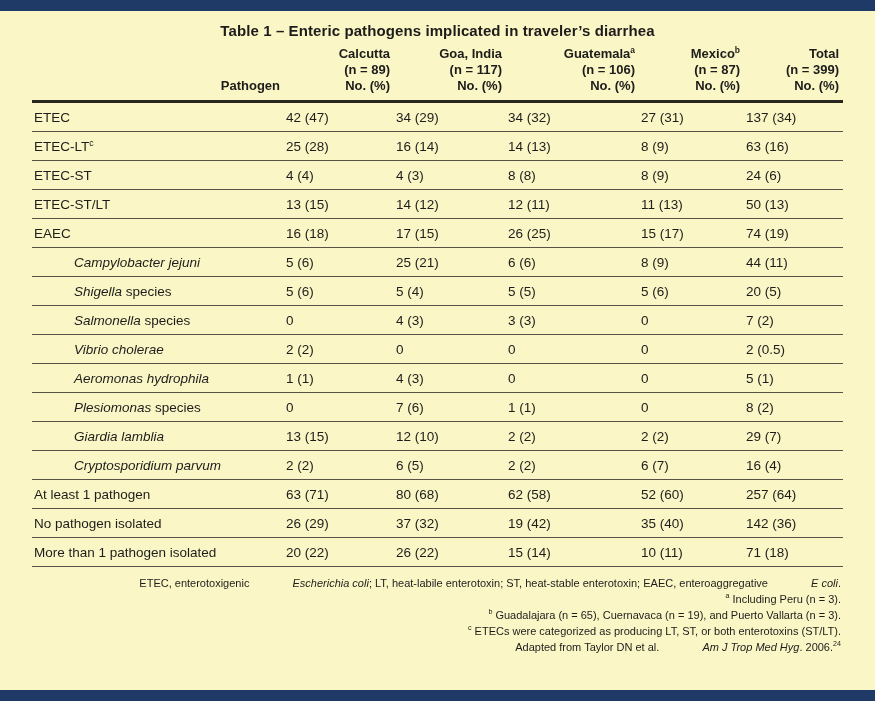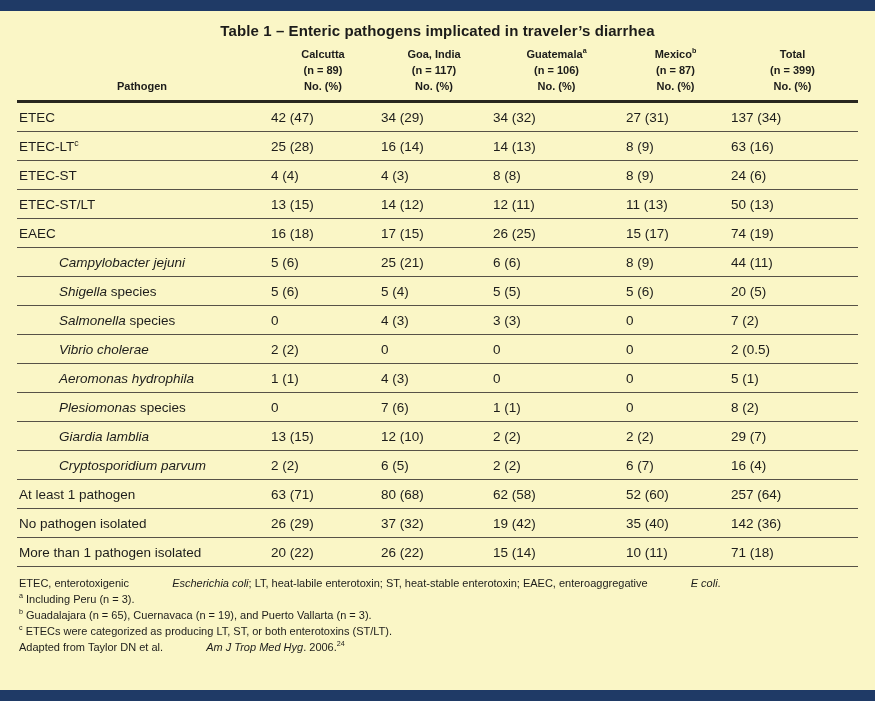--- a/index.html
+++ b/index.html
@@ -6,42 +6,42 @@
   html, body { margin: 0; padding: 0; background: #ffffff; }
   .page {
     width: 875px; height: 701px;
     background: var(--bg, #faf6c6);
     display: flex; flex-direction: column;
     font-family: "Liberation Sans", sans-serif;
     color: #1d1d1b;
     overflow: hidden;
   }
   .bar { height: 11px; background: var(--bar, #1f3a66); flex: 0 0 auto; }
-  .content { flex: 1 1 auto; padding: 0 17px; overflow: hidden; }
+  .content { flex: 1 1 auto; padding: 0 32px; overflow: hidden; }
   .title {
     text-align: center; font-size: 15px; font-weight: bold;
     padding: 11px 0 7px; color: #1c1c1a; letter-spacing: 0.1px;
   }
   table.pathogens { width: 100%; border-collapse: collapse; table-layout: fixed; }
   thead th {
-    text-align: center; vertical-align: bottom;
-    font-size: 11px; font-weight: bold; line-height: 16px;
+    text-align: right; vertical-align: bottom;
+    font-size: 13px; font-weight: bold; line-height: 16px;
     padding: 0 4px 6px 2px;
     border-bottom: 3px solid var(--hrule, #28271f);
     color: #1c1c1a;
   }
   tbody td {
     font-size: 13.5px; line-height: 15px;
     padding: 7px 4px 6px 2px;
     border-bottom: 1px solid var(--rule, #575247);
     color: #1d1d1b;
   }
   td.pathogen-cell { padding-left: 2px; }
   .footnotes { padding: 8px 2px 0; }
-  .footnote { font-size: 11px; line-height: 16px; color: #1d1d1b; }
+  .footnote { font-size: 11px; line-height: 16px; color: #1d1d1b; text-align: right; }
   sup { font-size: 0.65em; line-height: 0; }
   i { font-style: italic; margin-left: 40px; }
 </style>
 </head>
 <body>
 
 <div class="page">
   <div class="bar"></div>
   <div class="content">
     <div class="title">Table 1 – Enteric pathogens implicated in traveler’s diarrhea</div>

